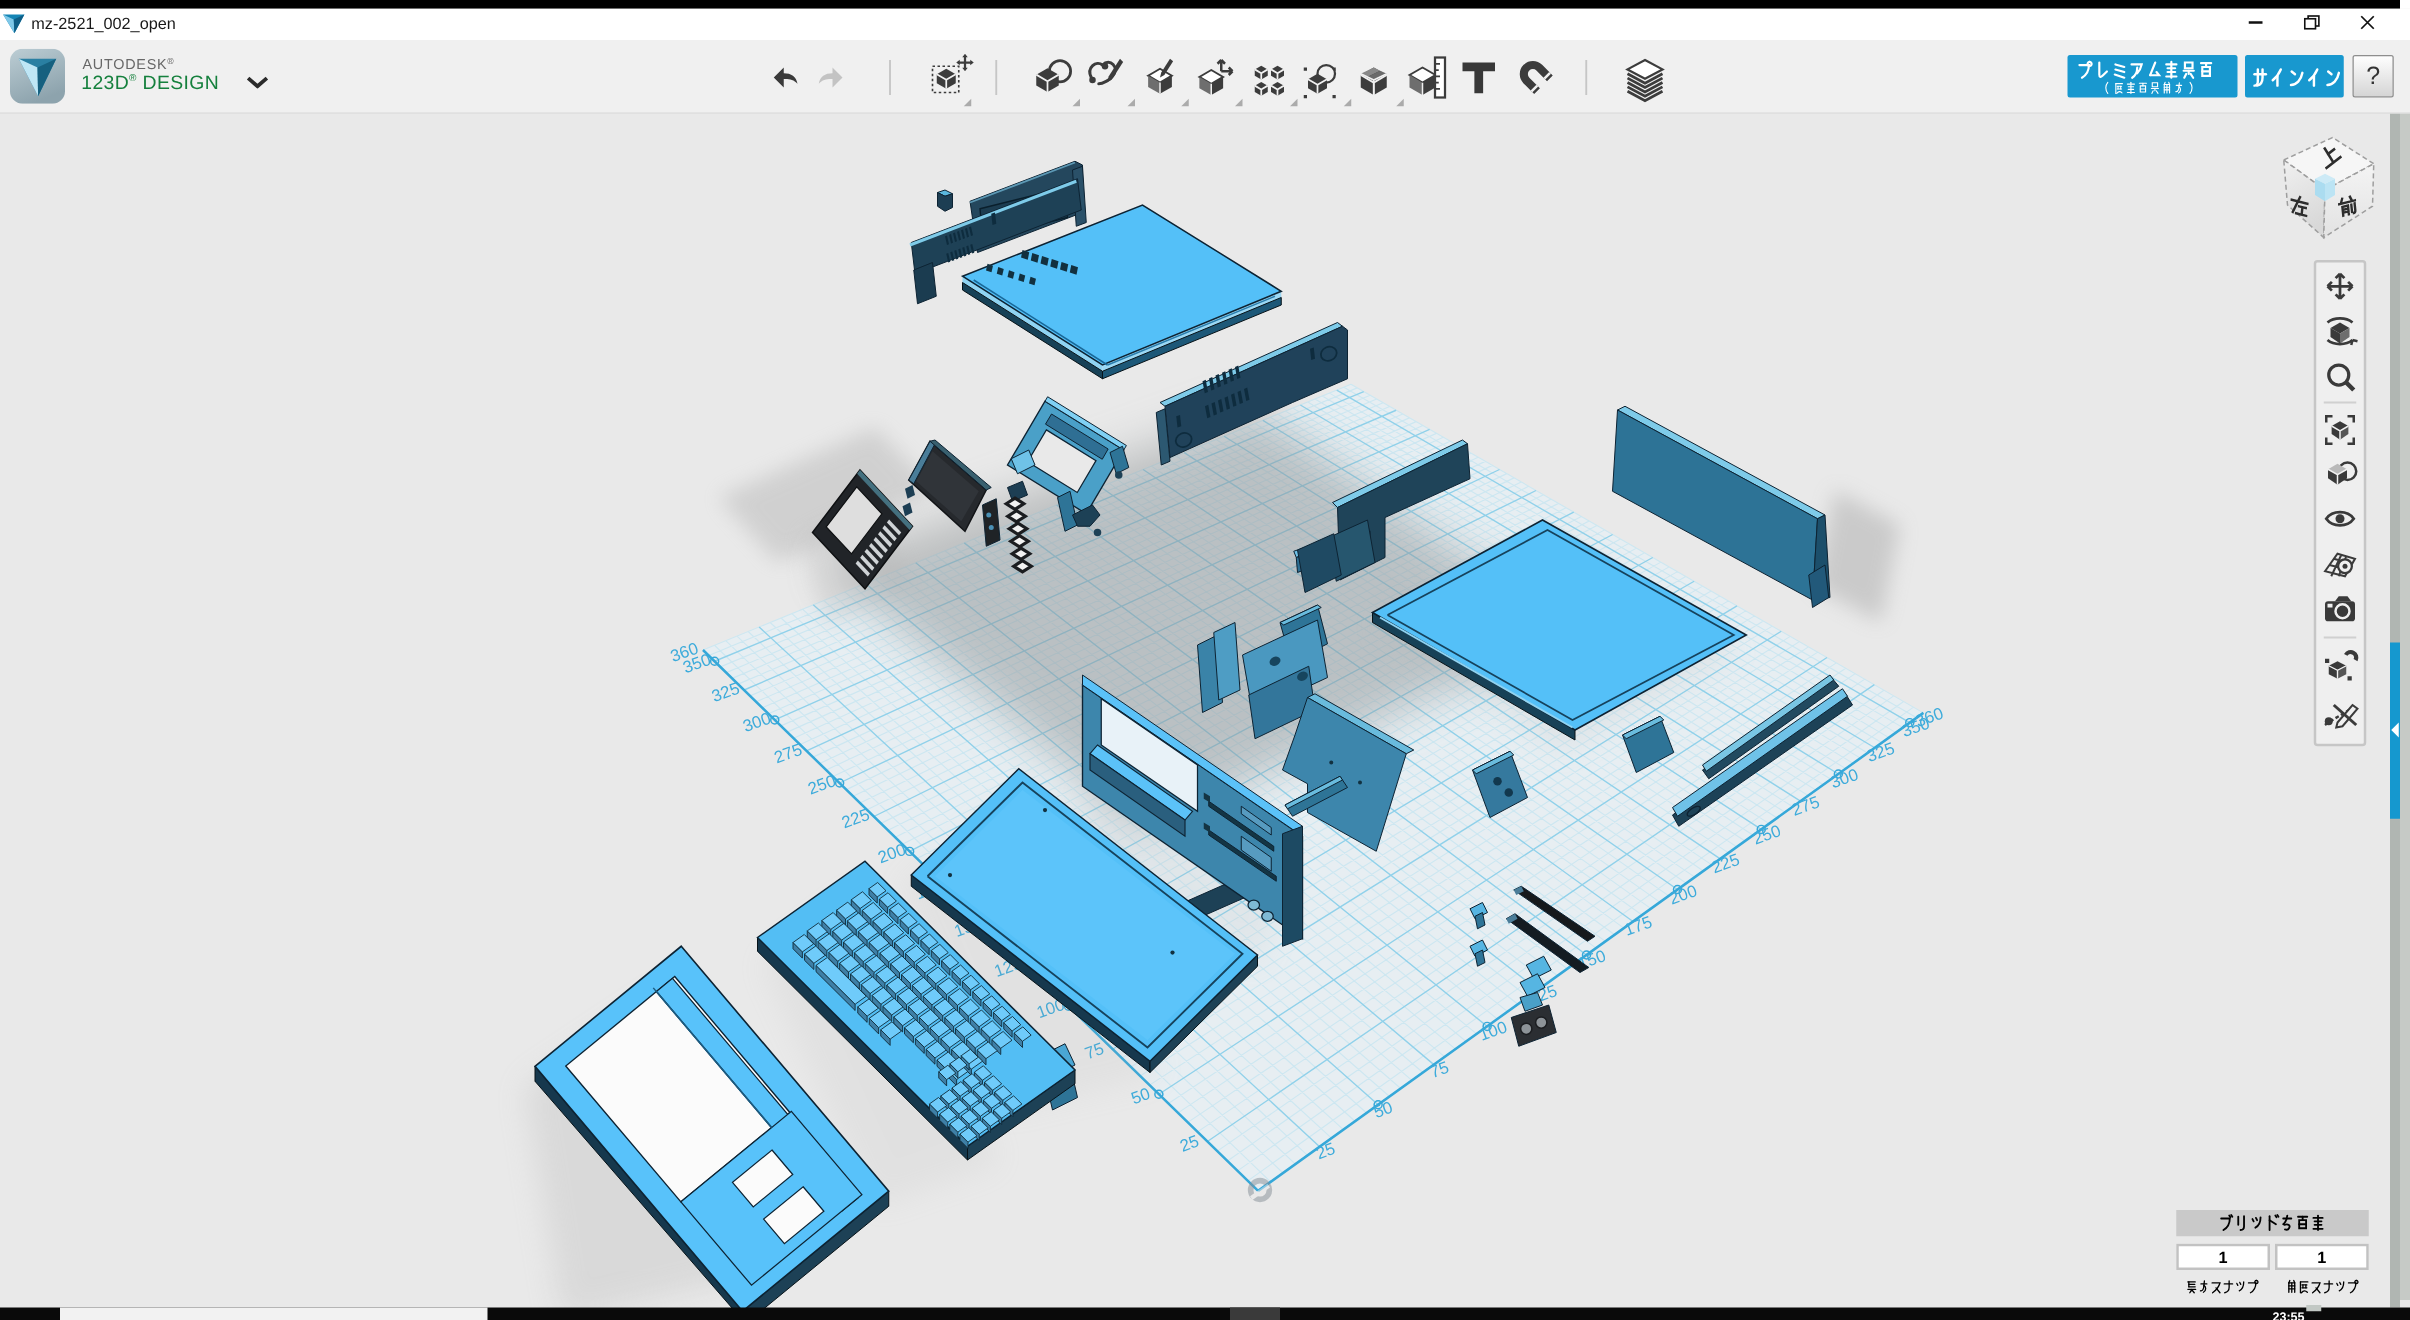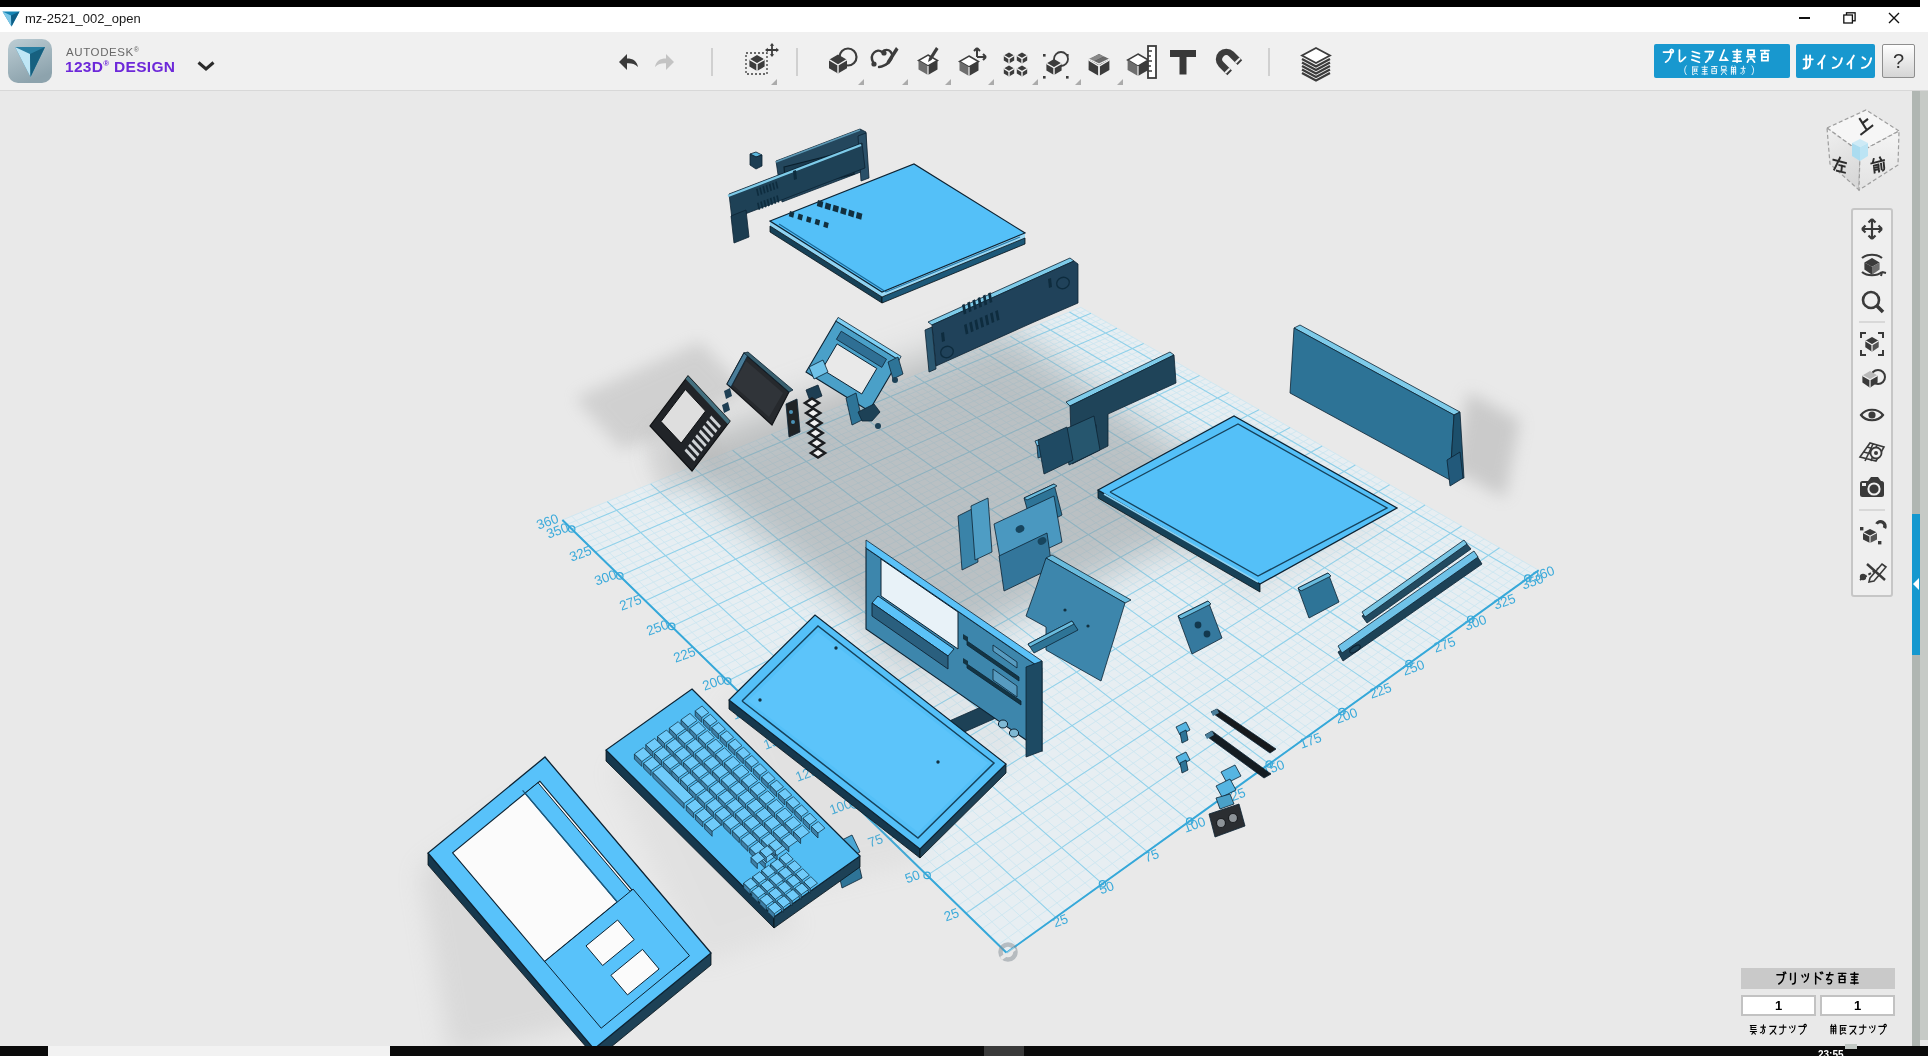--- a/index.html
+++ b/index.html
@@ -165,21 +165,21 @@
         <stop offset="0" stop-color="#bccdd4"></stop>
         <stop offset="1" stop-color="#8da3ad"></stop>
       </linearGradient>
     </defs>
 <rect x="0" y="0" width="44" height="44" rx="10" fill="url(#tile)"></rect>
 <polygon points="7,8 37,8 22.5,38" fill="#2a7fa2"></polygon>
 <polygon points="7,8 22,15 22.5,38" fill="#bfe6f5"></polygon>
 <polygon points="22,15 37,8 22.5,38" fill="#16607f"></polygon>
 </svg>
 <div class="abs" style="left:66px;top:46px;font-size:11.5px;letter-spacing:0.6px;color:#686868">AUTODESK<span style="font-size:7px;vertical-align:4px">®</span></div>
-<div class="abs" style="left:65px;top:58px;font-size:15.5px;font-weight:bold;letter-spacing:0.3px;color:#6d28d9">123D<span style="font-size:8px;vertical-align:6px">®</span> DESIGN</div>
+<div class="abs" style="left:65px;top:58px;font-size:15.5px;font-weight:normal;letter-spacing:0.3px;color:#15803d">123D<span style="font-size:8px;vertical-align:6px">®</span> DESIGN</div>
 <svg class="abs" style="left:197px;top:61px" width="18" height="10" viewBox="0 0 18 10">
     <path d="M1.5 1.5 L9 8 L16.5 1.5" stroke="#2b2b2b" stroke-width="3" fill="none"></path>
   </svg>
 
 <div class="abs" style="left:1654px;top:44px;width:136px;height:34px;background:#1898cf;border-radius:2px;color:#fff;text-align:center">
 </div>
 <div class="abs" style="left:1796px;top:44px;width:79px;height:34px;background:#1898cf;border-radius:2px;color:#fff;text-align:center;font-size:14px;font-weight:bold;line-height:34px"></div>
 <div class="abs" style="left:1882px;top:44px;width:33px;height:34px;background:linear-gradient(#fefefe,#d5d5d5);border:1px solid #8e8e8e;border-radius:2px;color:#333;text-align:center;font-size:20px;line-height:32px">?</div>
 
 <div class="abs" style="left:0;top:91px;width:1928px;height:955px;background:#e9e9e9"></div>

